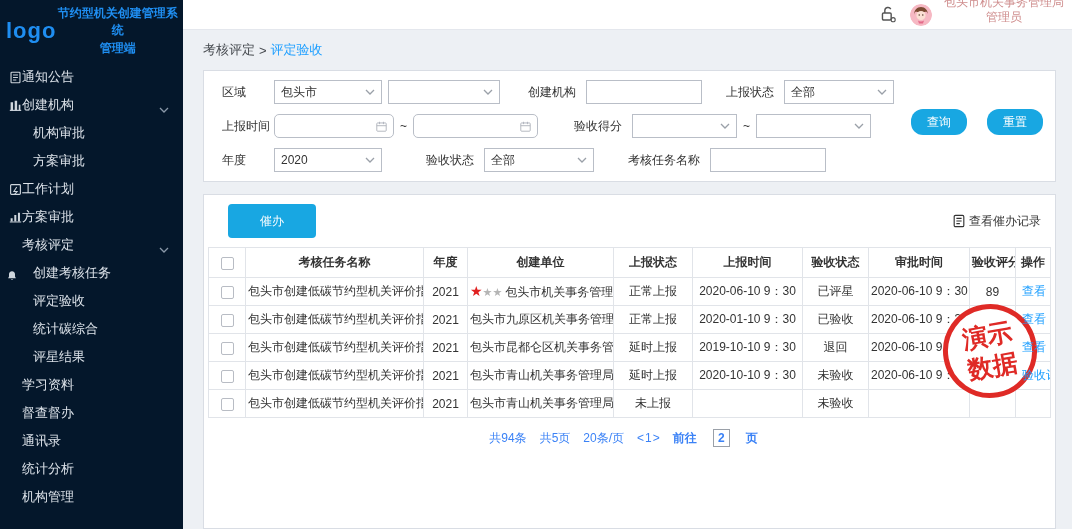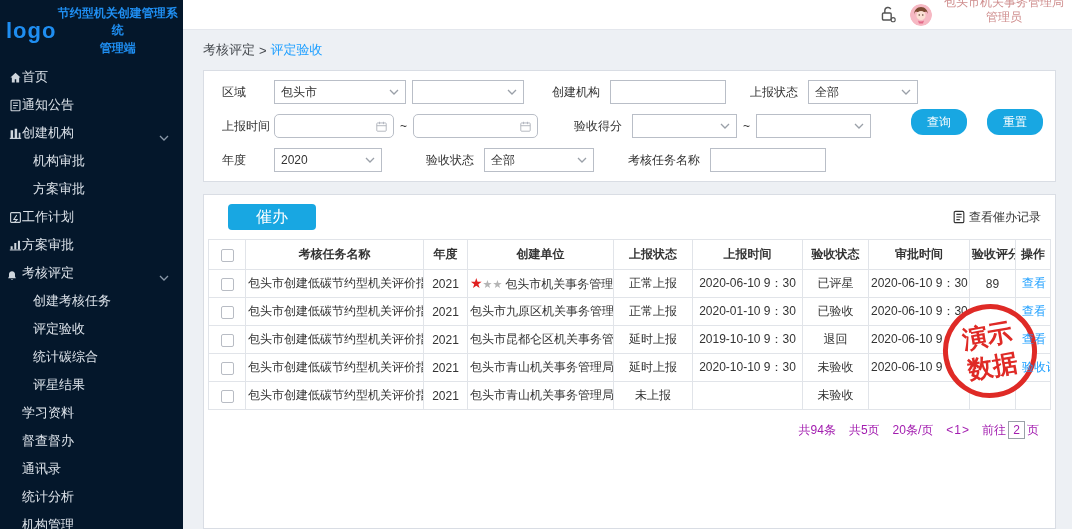--- a/index.html
+++ b/index.html
@@ -43,38 +43,38 @@
   .datein { height:24px; background:#fff; border:1px solid #b9bec7; border-radius:5px; display:flex;
     align-items:center; justify-content:flex-end; padding:0 6px; cursor:text; flex-shrink:0; }
   .tilde { margin:0 6px; color:#333; }
   .btns { position:absolute; top:38px; right:12px; display:flex; gap:20px; }
   .btn { width:56px; height:26px; background:var(--accent,#18a7e2); border:none; border-radius:12px;
     color:#fff; font-size:12px; cursor:pointer; font-family:inherit; }
 
   
   .table-card { position:relative; background:#fff; border:1px solid #d9dde4; margin-top:12px; flex:1; padding:9px 4px 0; }
   .toolbar { display:flex; align-items:center; justify-content:space-between; padding:0 10px 9px 20px; }
-  .urge-btn { width:88px; height:26px; background:var(--accent,#18a7e2); border:none; border-radius:4px;
-    color:#fff; font-size:16px; cursor:pointer; font-family:inherit; }
+  .urge-btn { width:88px; height:34px; background:var(--accent,#18a7e2); border:none; border-radius:4px;
+    color:#fff; font-size:12px; cursor:pointer; font-family:inherit; }
   .urge-log { display:flex; align-items:center; gap:3px; font-size:12px; color:#333; cursor:pointer; }
 
   table { width:100%; border-collapse:collapse; table-layout:fixed; }
   th,td { border:1px solid #e1e4e9; height:28px; font-size:12px; color:#333; text-align:center;
     padding:0 2px; overflow:hidden; white-space:nowrap; }
   th { height:30px; font-weight:600; }
   .ckb { width:13px; height:13px; border:1px solid #b8bcc4; border-radius:2px; background:#fff;
     display:inline-block; vertical-align:middle; cursor:pointer; }
   .star-red { color:var(--star-red,#e02020); font-size:14px; }
   .star-gray { color:var(--star-gray,#b5b5b5); font-size:11px; margin-right:3px; }
   td a { color:var(--link,#1e9fff); text-decoration:none; margin:0 4px; position:relative; z-index:7; cursor:pointer; }
 
-  .pagination { display:flex; justify-content:flex-end; align-items:center; gap:13px;
-    padding:11px 12px 0 0; font-size:12px; color:#a21caf; }
+  .pagination { display:flex; justify-content:center; align-items:center; gap:13px;
+    padding:11px 12px 0 0; font-size:12px; color:#3b82f6; }
   .pg-cur { display:flex; gap:1px; }
-  .goto { display:flex; align-items:center; gap:2px; }
+  .goto { display:flex; align-items:center; gap:16px;font-weight:bold; }
   .goto-box { display:inline-flex; align-items:center; justify-content:center; width:17px; height:18px;
     border:1px solid #9aa0a8; font-size:12px; cursor:text; }
 
   .stamp { position:absolute; left:760px; top:274px; width:94px; height:94px; border:5px solid var(--stamp,#df2a26);
     border-radius:50%; background:#fff; display:flex; flex-direction:column; align-items:center; justify-content:center;
     color:var(--stamp,#df2a26); font-size:25px; font-weight:bold; line-height:1.25; transform:rotate(-10deg); z-index:6; }
 </style>
 </head>
 <body>
 
@@ -82,28 +82,20 @@
 
   <aside class="sidebar">
     <div class="logo-row">
       <span class="logo-text">logo</span>
       <div class="sys-title">
         <div>节约型机关创建管理系统</div>
         <div>管理端</div>
       </div>
     </div>
     <nav class="menu">
-        <div class="mi">
-          <span class="ic">
-            <svg width="13" height="13" viewBox="0 0 16 16">
-              <path d="M8 2 1.8 8h1.7v6h3.6v-4h1.8v4h3.6V8h1.7z" fill="#cfd6dd"></path>
-            </svg>
-          </span>
-          <span class="lbl">首页</span>
-        </div>
         <div class="mi">
           <span class="ic">
             <svg width="13" height="13" viewBox="0 0 16 16">
               <rect x="2.5" y="1.5" width="11" height="13" rx="1" fill="none" stroke="#cfd6dd" stroke-width="1.4"></rect>
               <path d="M5 5h6M5 8h6M5 11h4" stroke="#cfd6dd" stroke-width="1.3"></path>
             </svg>
           </span>
           <span class="lbl">通知公告</span>
         </div>
         <div class="mi">
@@ -220,21 +212,21 @@
 
       <div class="breadcrumb">
         <span>考核评定</span>
         <span>&gt;</span>
         <span class="cur">评定验收</span>
       </div>
 
       <div class="filter-card">
         <div class="f-row">
           <span class="f-label w1">区域</span>
-          <div class="sel" style="width:132px;gap:20px;">
+          <div class="sel" style="width:108px;gap:20px;">
             <span>包头市</span>
             <svg width="10" height="6" viewBox="0 0 10 6">
                 <path d="M1 1l4 4 4-4" stroke="#9aa0a8" fill="none" stroke-width="1.3"></path>
               </svg>
           </div>
           <div class="sel" style="width:112px;margin-left:6px;">
             <span></span>
             <svg width="10" height="6" viewBox="0 0 10 6">
                 <path d="M1 1l4 4 4-4" stroke="#9aa0a8" fill="none" stroke-width="1.3"></path>
               </svg>

